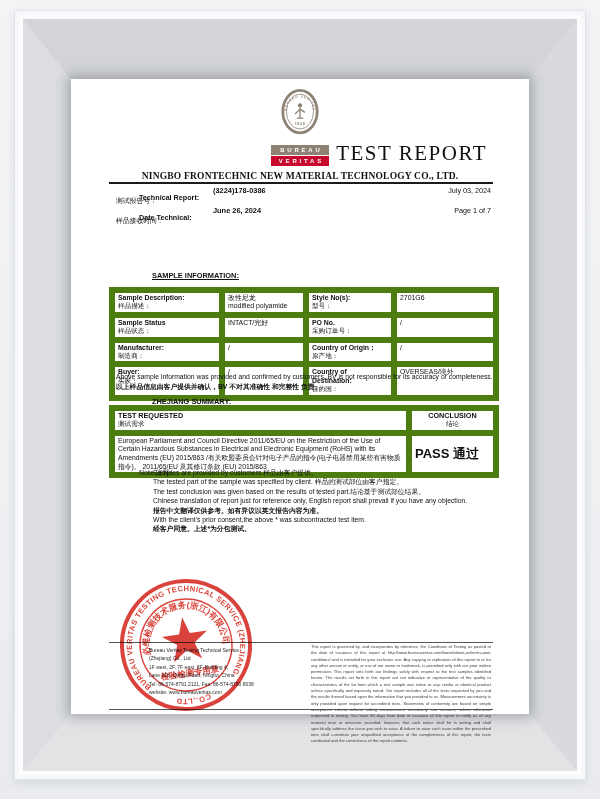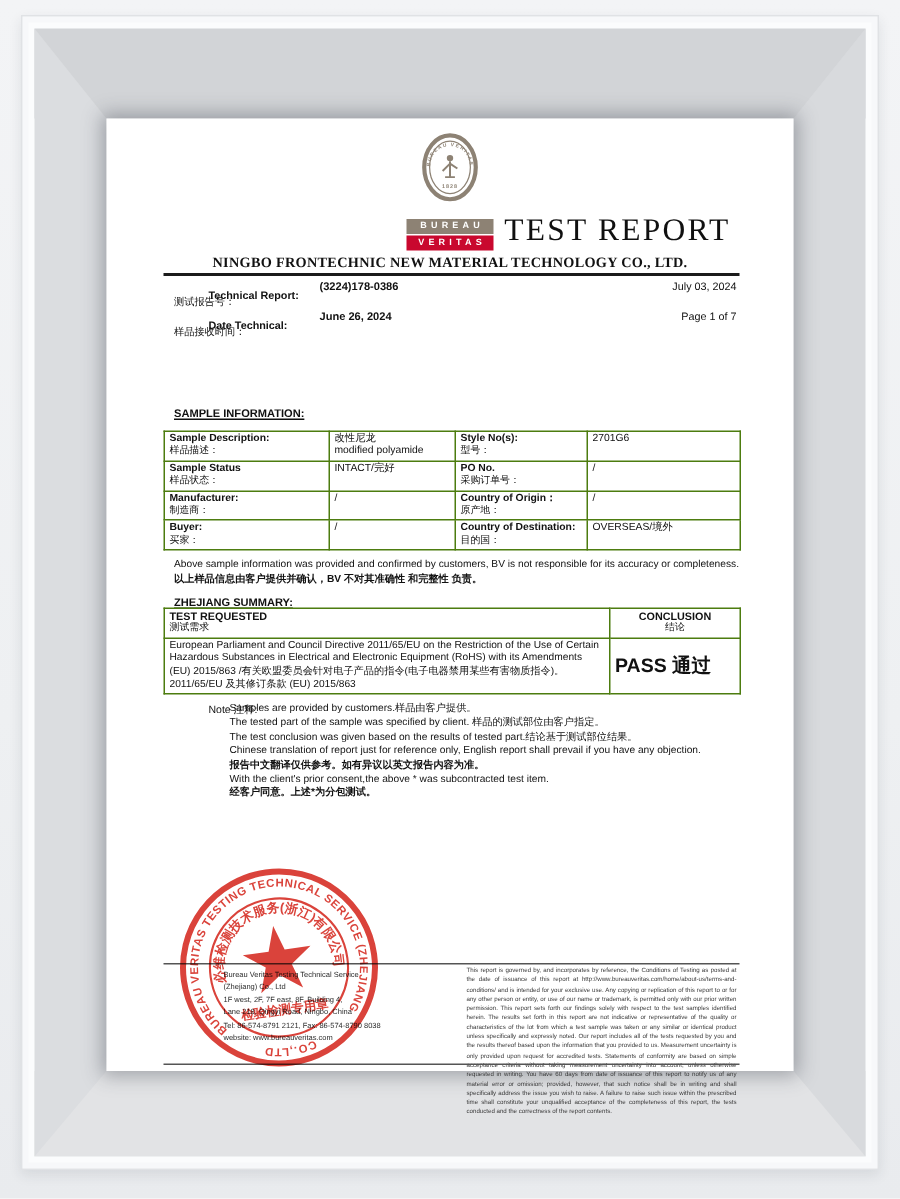--- a/index.html
+++ b/index.html
@@ -34,24 +34,24 @@
   .rule { height:2px; background:#1b1b1b; }
 
   .lbl { font-weight:bold; font-size:7.2px;padding-left:23px; }
   .cn  { font-size:6.8px; }
   .meta-row { position:absolute; left:45px; right:38px; }
   .meta-val { position:absolute; left:85px; top:0; font-weight:bold; font-size:7.4px;padding-left:12px; }
   .meta-right { position:absolute; right:0; top:0; font-weight:normal; font-size:7.2px; }
 
   .addr { left:45px; top:152px; font-size:7.2px; line-height:9px; }
 
-  .sec-hdr { font-weight:bold; font-size:7.4px; text-decoration:underline; }
+  .sec-hdr { font-weight:bold; font-size:7.4px; text-decoration:underline;margin-left:36px; }
 
   table { border-collapse:collapse; table-layout:fixed; }
-  td { border:1px solid #4d7c0f; vertical-align:top; padding:1px 3px;margin-left:34px; }
+  td { border:6px solid #4d7c0f; vertical-align:top; padding:1px 3px;margin-left:34px; }
   .t-en { font-weight:bold; font-size:6.9px; line-height:8.4px; }
   .t-cn { font-size:6.6px; line-height:8.4px; }
   .t-val { font-size:6.9px; line-height:8.4px; }
 
   .note-en { font-size:6.8px; line-height:9.4px; }
   .note-cn { font-size:6.8px; font-weight:bold; line-height:9.4px; }
 
   .exec-body { font-size:6.8px; line-height:8.6px; }
   .pass { font-weight:bold; font-size:13px; }
 

